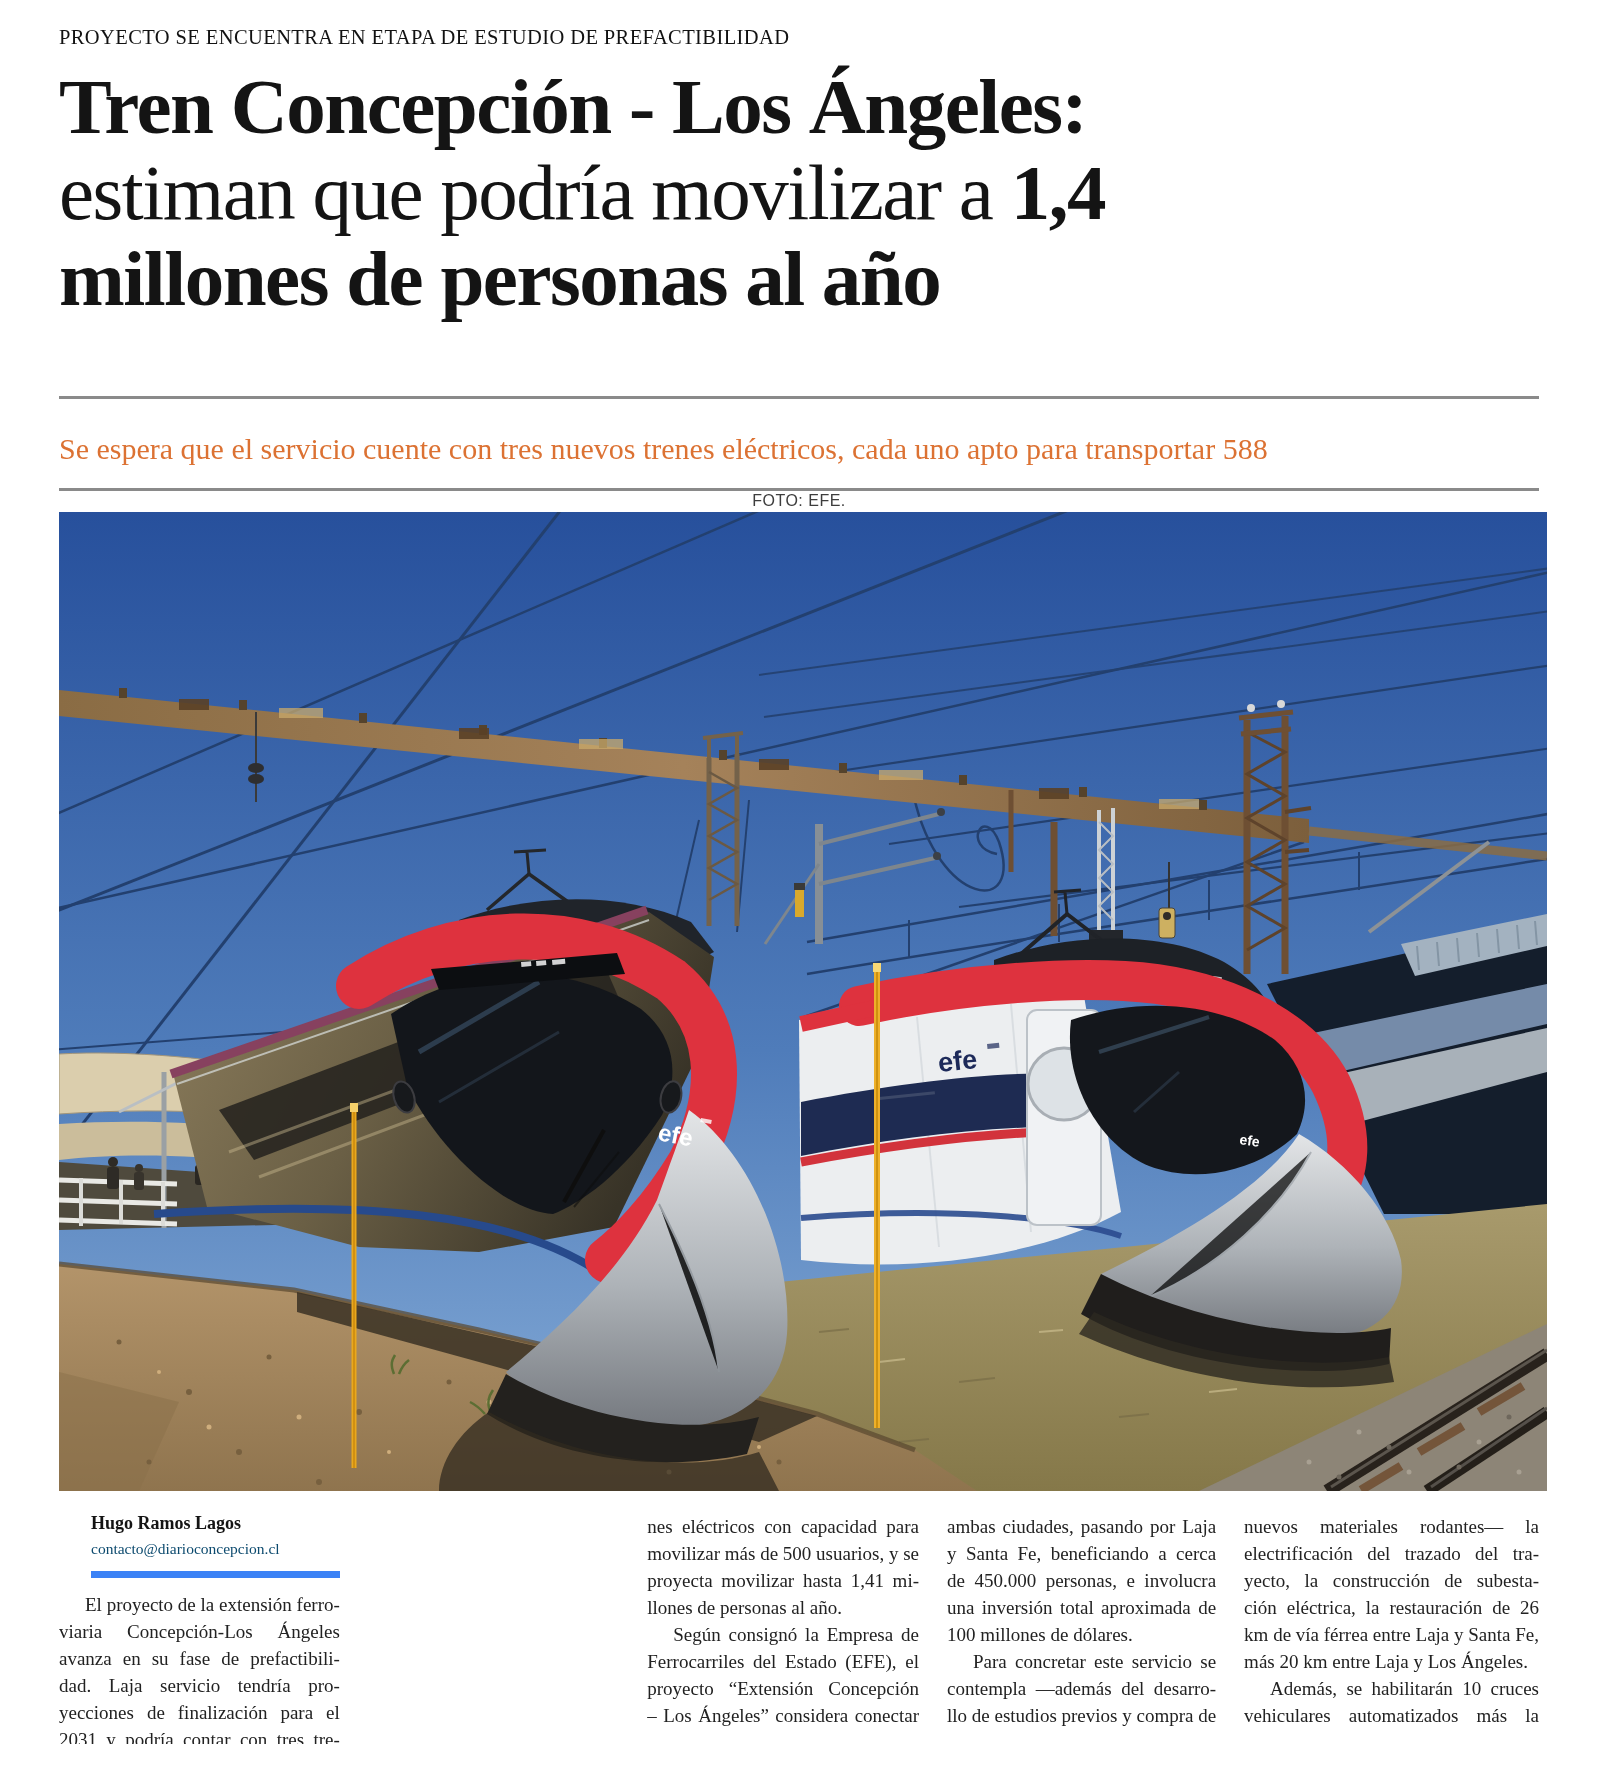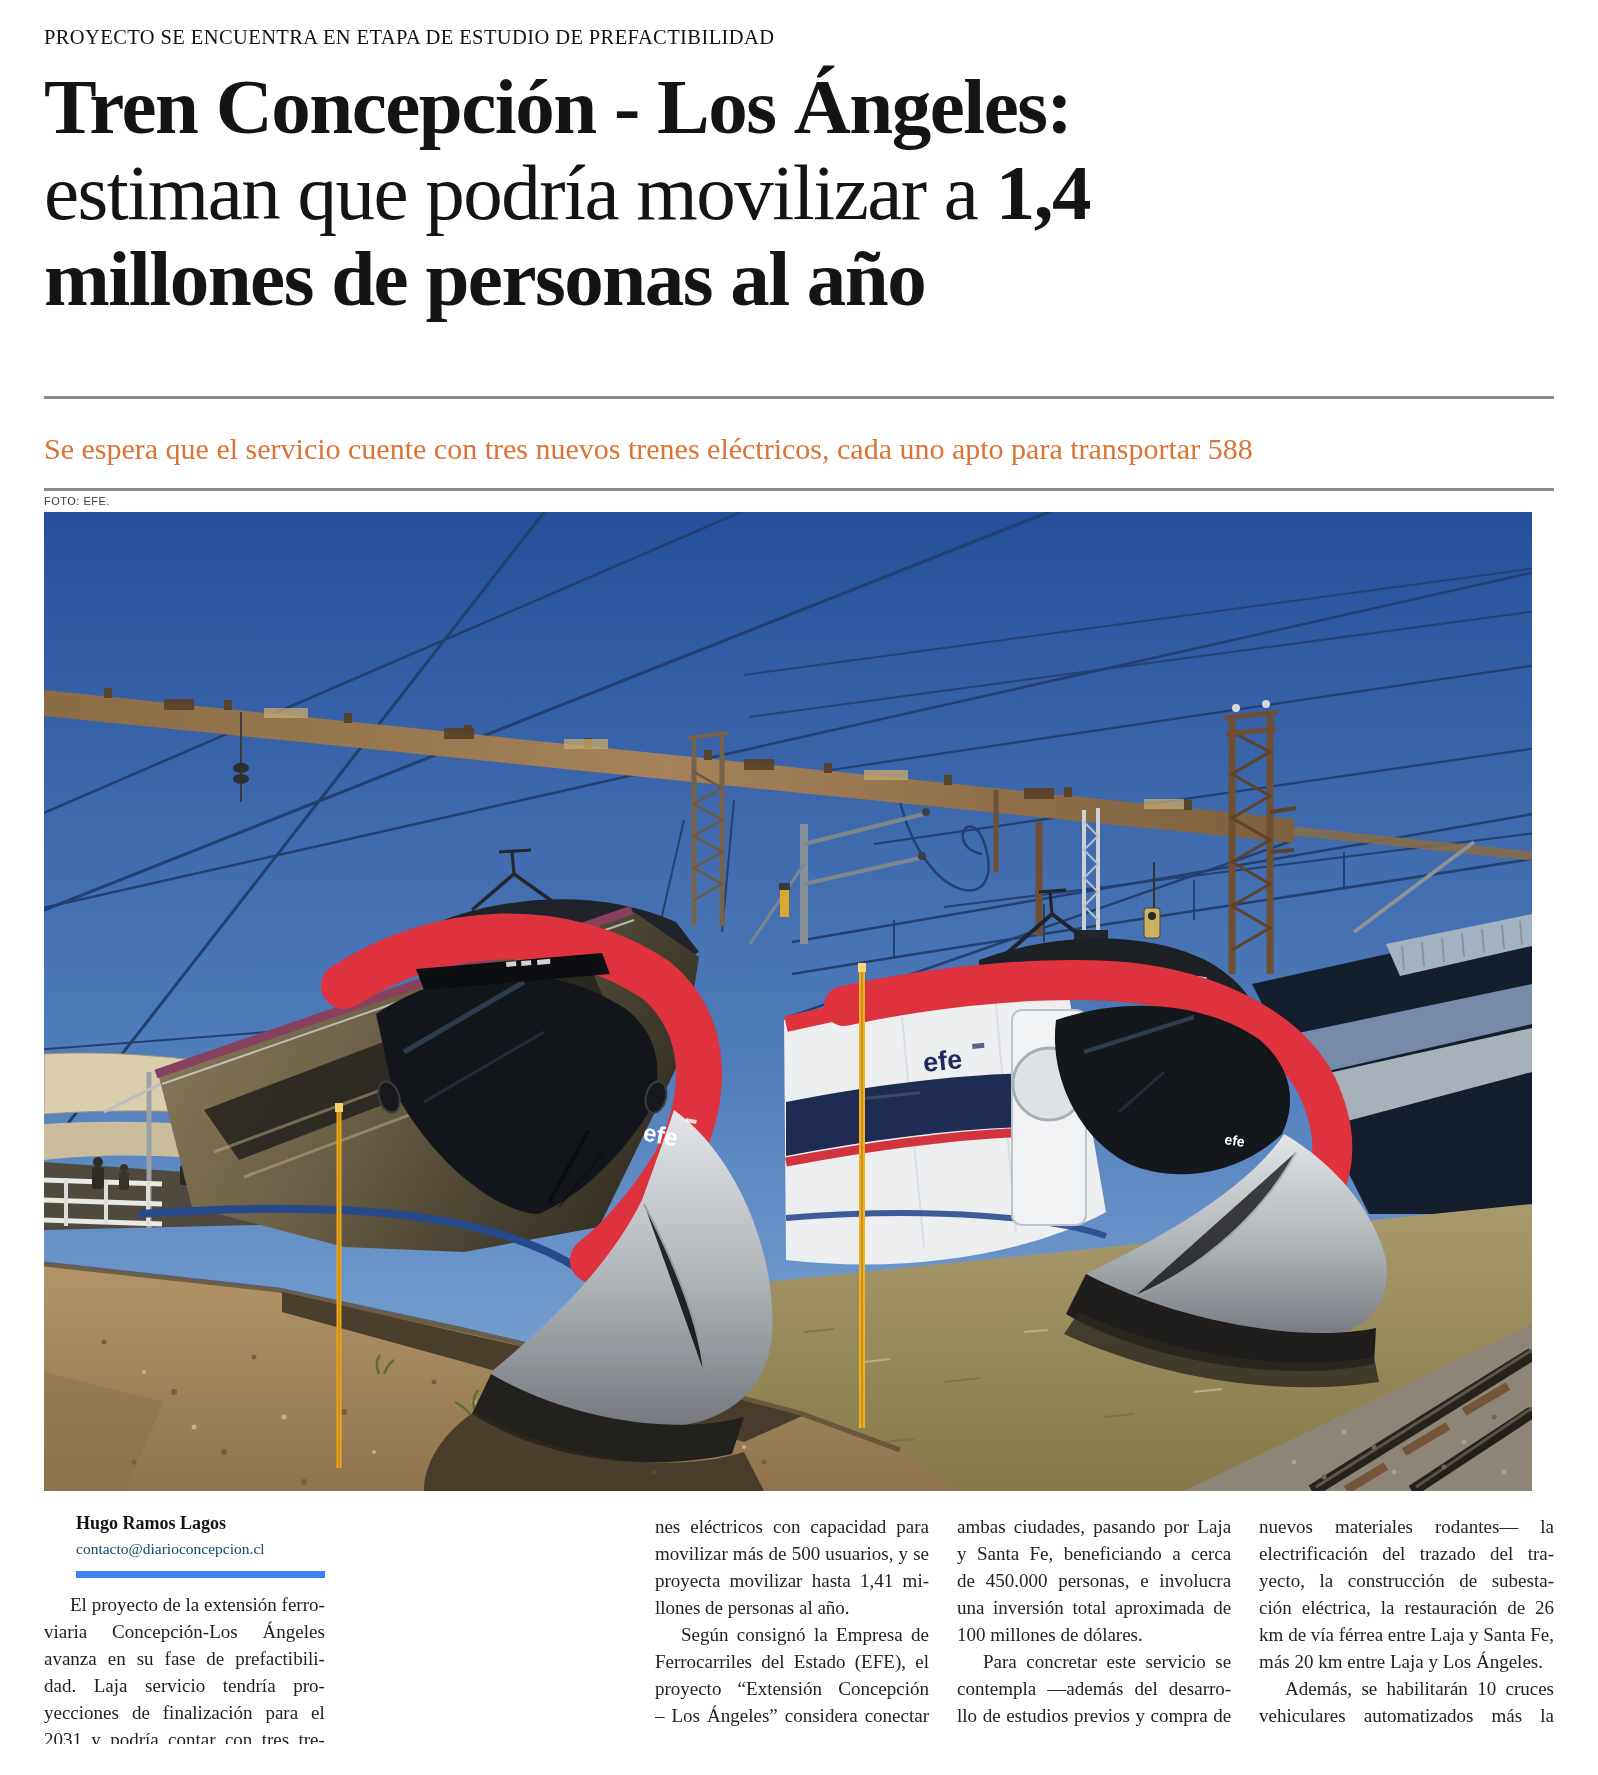--- a/index.html
+++ b/index.html
@@ -1,36 +1,36 @@
 <!DOCTYPE html>
 <html><head>
 <meta charset="utf-8">
 <style>
   html,body{margin:0;padding:0;}
   body{
     width:1598px;height:1775px;background:#ffffff;overflow:hidden;
     font-family:"Liberation Serif", serif;color:#1c1c1c;
     -webkit-font-smoothing:antialiased;
   }
-  .page{padding:0 44px;}
+  .page{padding:0 59px;}
   .kicker{
     padding-top:24px;font-size:20.5px;line-height:26px;letter-spacing:0.4px;
     color:#121212;
   }
   .headline{margin:14px 0 0 0;font-weight:700;color:#141414;}
   .hl-line{font-size:79px;line-height:86px;letter-spacing:-1.5px;}
   .hl-line .light{font-weight:400;}
   .rule{height:3px;background:#8a8a8a;}
   .rule1{margin-top:74px;}
   .rule2{margin-top:17px;}
   .lede{margin-top:27px;font-size:30px;line-height:45px;color:#2b2b2b;}
   .lede .orange{color:#dc7233;}
   .credit{
-    margin-top:3px;font-family:"Liberation Sans",sans-serif;font-size:11px;
-    line-height:14px;color:#3d3d3d;text-align:left;letter-spacing:0.5px;
+    margin-top:3px;font-family:"Liberation Sans",sans-serif;font-size:16px;
+    line-height:14px;color:#3d3d3d;text-align:center;letter-spacing:0.5px;
   }
   .photo{margin:4px 0 0 0;width:1488px;height:979px;position:relative;}
   .photo svg{display:block;width:1488px;height:979px;}
   .cols{
     margin-top:22px;height:231px;overflow:hidden;
     display:grid;grid-template-columns:repeat(5,1fr);column-gap:28px;
     font-size:19px;line-height:27px;color:#222222;
   }
   .byline{border-bottom:7px solid #3b82f6;padding-bottom:10px;margin-bottom:13px;margin-left:32px;}
   .byline-name{font-weight:700;font-size:18px;line-height:21px;color:#141414;}

